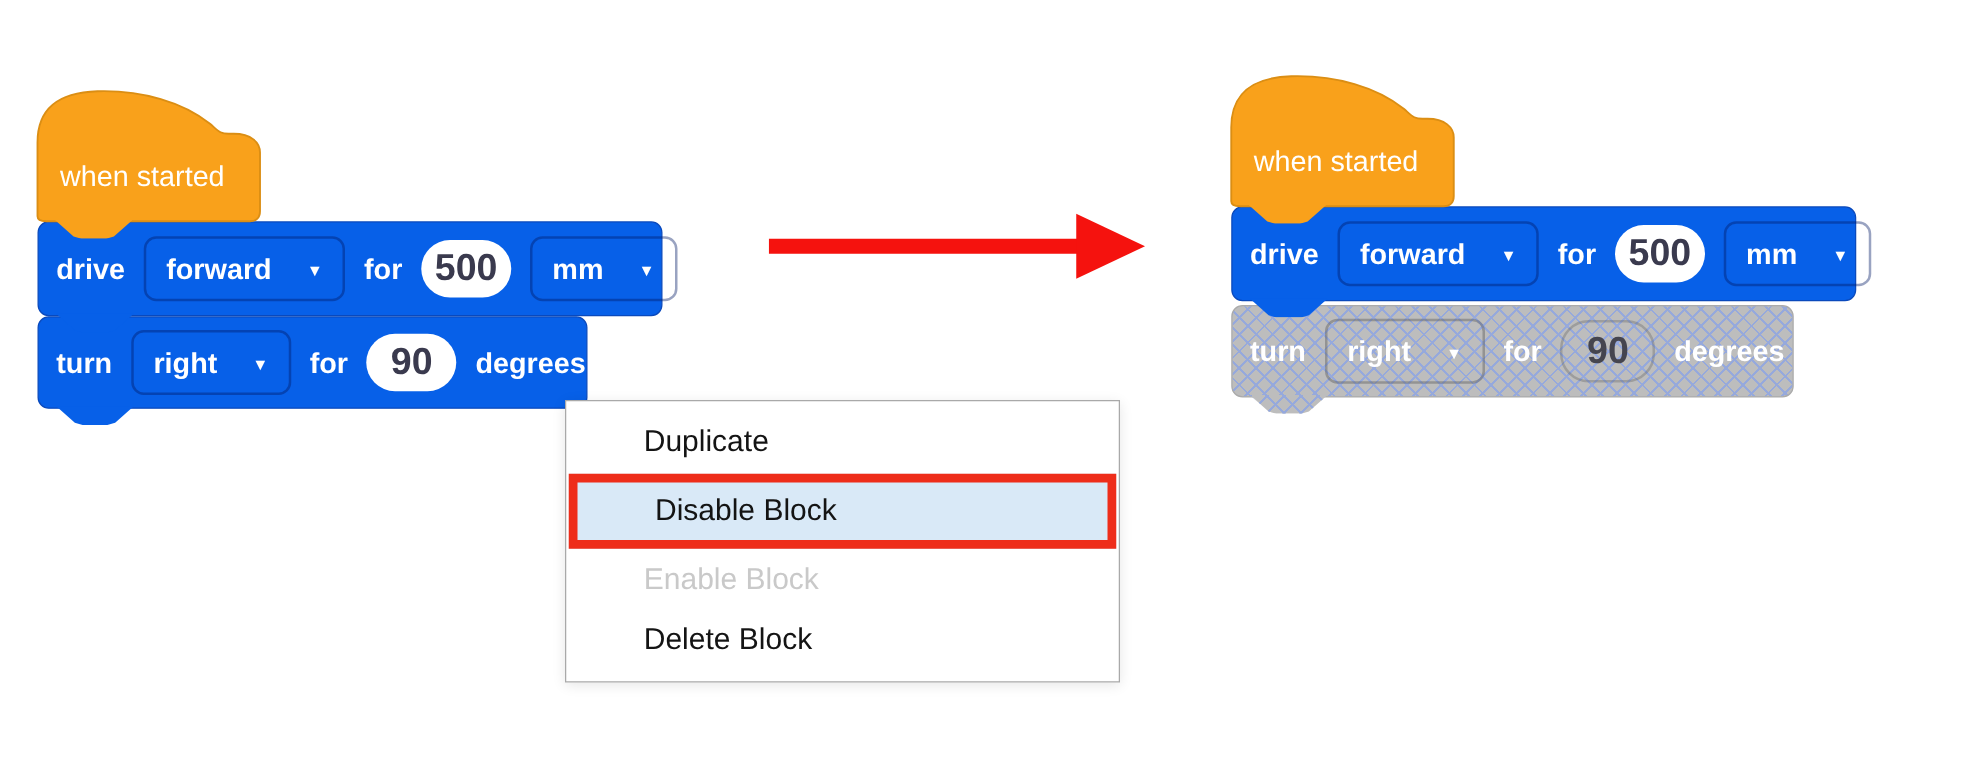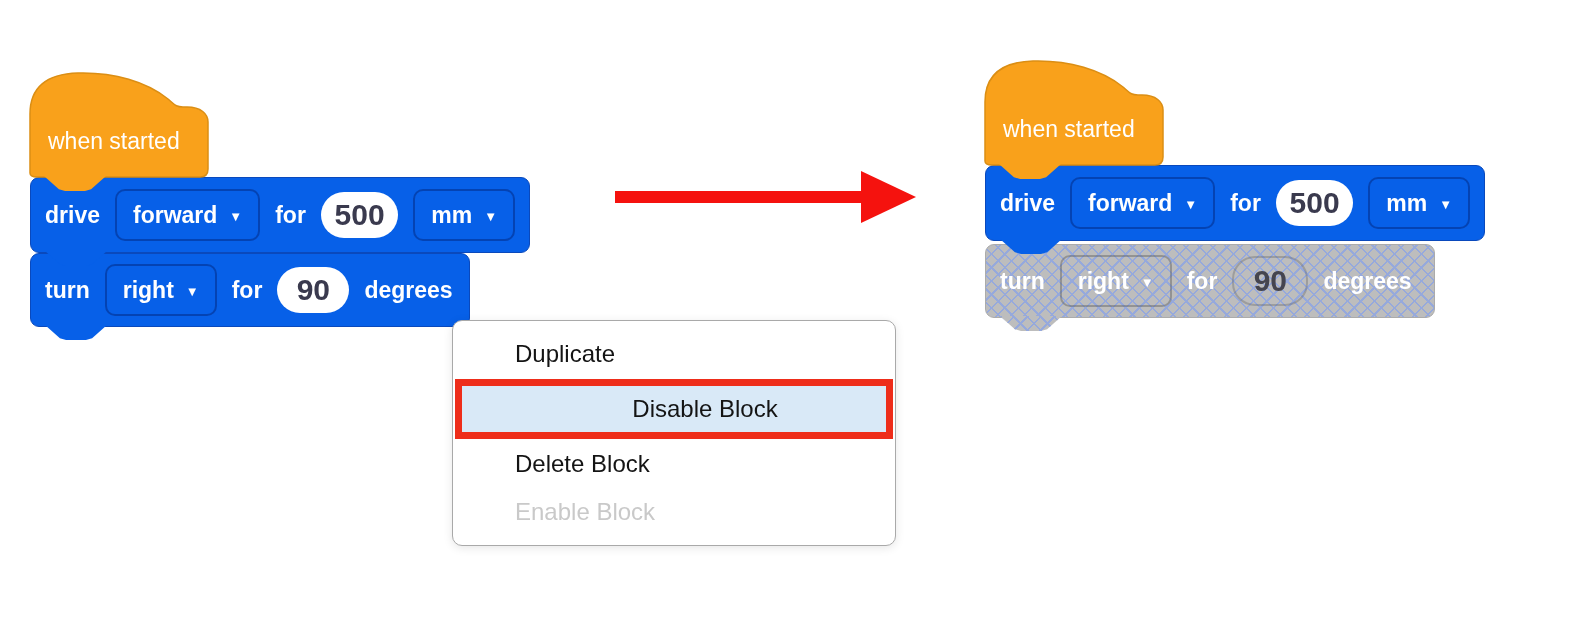--- a/index.html
+++ b/index.html
@@ -5,21 +5,21 @@
   html,body{margin:0;padding:0;background:#fff;}
   .canvas{position:relative;width:1588px;height:622px;background:#ffffff;overflow:hidden;
           font-family:"Liberation Sans", sans-serif;}
 
   
   .stack-block{position:absolute;height:76px;display:flex;align-items:center;gap:15px;
                padding:0 14px;border-radius:9px;box-sizing:border-box;}
   .blue{background:var(--block-blue);border:1px solid var(--block-blue-border);}
   .blabel{color:#fff;font-weight:bold;font-size:23px;white-space:nowrap;}
   .dropdown{height:48px;border:2px solid rgba(0,25,100,0.40);border-radius:10px;
-            display:flex;align-items:center;gap:12px;padding:0 16px;
+            display:flex;align-items:center;gap:28px;padding:0 16px;
             color:#fff;font-weight:bold;font-size:23px;cursor:pointer;}
   .caret{font-size:13px;line-height:1;transform:translateY(1px);}
   .oval{height:46px;background:#fff;border-radius:23px;padding:0 17px;min-width:38px;
         display:flex;align-items:center;justify-content:center;
         color:var(--field-text);font-weight:bold;font-size:30px;}
 
   
   .disabled-block{
     background-color:var(--disabled-gray);
     border:1px solid var(--disabled-border);
@@ -44,27 +44,27 @@
   .hat{position:absolute;width:178px;height:105px;}
   .hat svg{position:absolute;left:0;top:0;overflow:visible;}
   .hat-label{position:absolute;left:18px;top:56px;color:#fff;font-weight:normal;
              font-size:23px;white-space:nowrap;}
 
   
   .z5{z-index:5}.z4{z-index:4}.z3{z-index:3}
 
   
   .menu{position:absolute;left:452px;top:320px;width:444px;box-sizing:border-box;
-        background:#fff;border:1.5px solid #A9A9A9;border-radius:10px;
+        background:#fff;border:1.5px solid #A9A9A9;border-radius:0;
         box-shadow:0 2px 10px rgba(0,0,0,0.10);padding:9px 0;z-index:10;}
   .menu-item{font-size:24px;color:#141414;padding-left:62px;height:48px;line-height:48px;
              cursor:pointer;white-space:nowrap;}
   .menu-item.disabled{color:var(--menu-disabled-text);cursor:default;}
   .hl-wrap{border:7px solid var(--menu-red);margin:1px 2px;background:var(--menu-highlight);}
-  .hl-wrap .menu-item{height:46px;line-height:46px;text-align:center;}
+  .hl-wrap .menu-item{height:46px;line-height:46px;}
 
   
   .arrow{position:absolute;left:615px;top:170px;width:302px;height:54px;z-index:2;}
 </style>
 </head>
 <body>
 
 <div class="canvas">
 
   <div class="hat z5" style="left:30px;top:72px;">
@@ -104,22 +104,22 @@
     </div>
     <span class="blabel">degrees</span>
     <div class="tab tab-blue"></div>
   </div>
 
   <div class="menu">
     <div class="menu-item">Duplicate</div>
     <div class="hl-wrap">
       <div class="menu-item">Disable Block</div>
     </div>
+    <div class="menu-item disabled">Enable Block</div>
     <div class="menu-item">Delete Block</div>
-    <div class="menu-item disabled">Enable Block</div>
   </div>
 
   <div class="arrow">
     <svg width="302" height="54" viewBox="0 0 302 54">
       <rect x="0" y="21" width="248" height="12" style="fill:var(--arrow-red)"></rect>
       <polygon points="246,1 246,53 301,27" style="fill:var(--arrow-red)"></polygon>
     </svg>
   </div>
 
   <div class="hat z5" style="left:985px;top:60px;">

